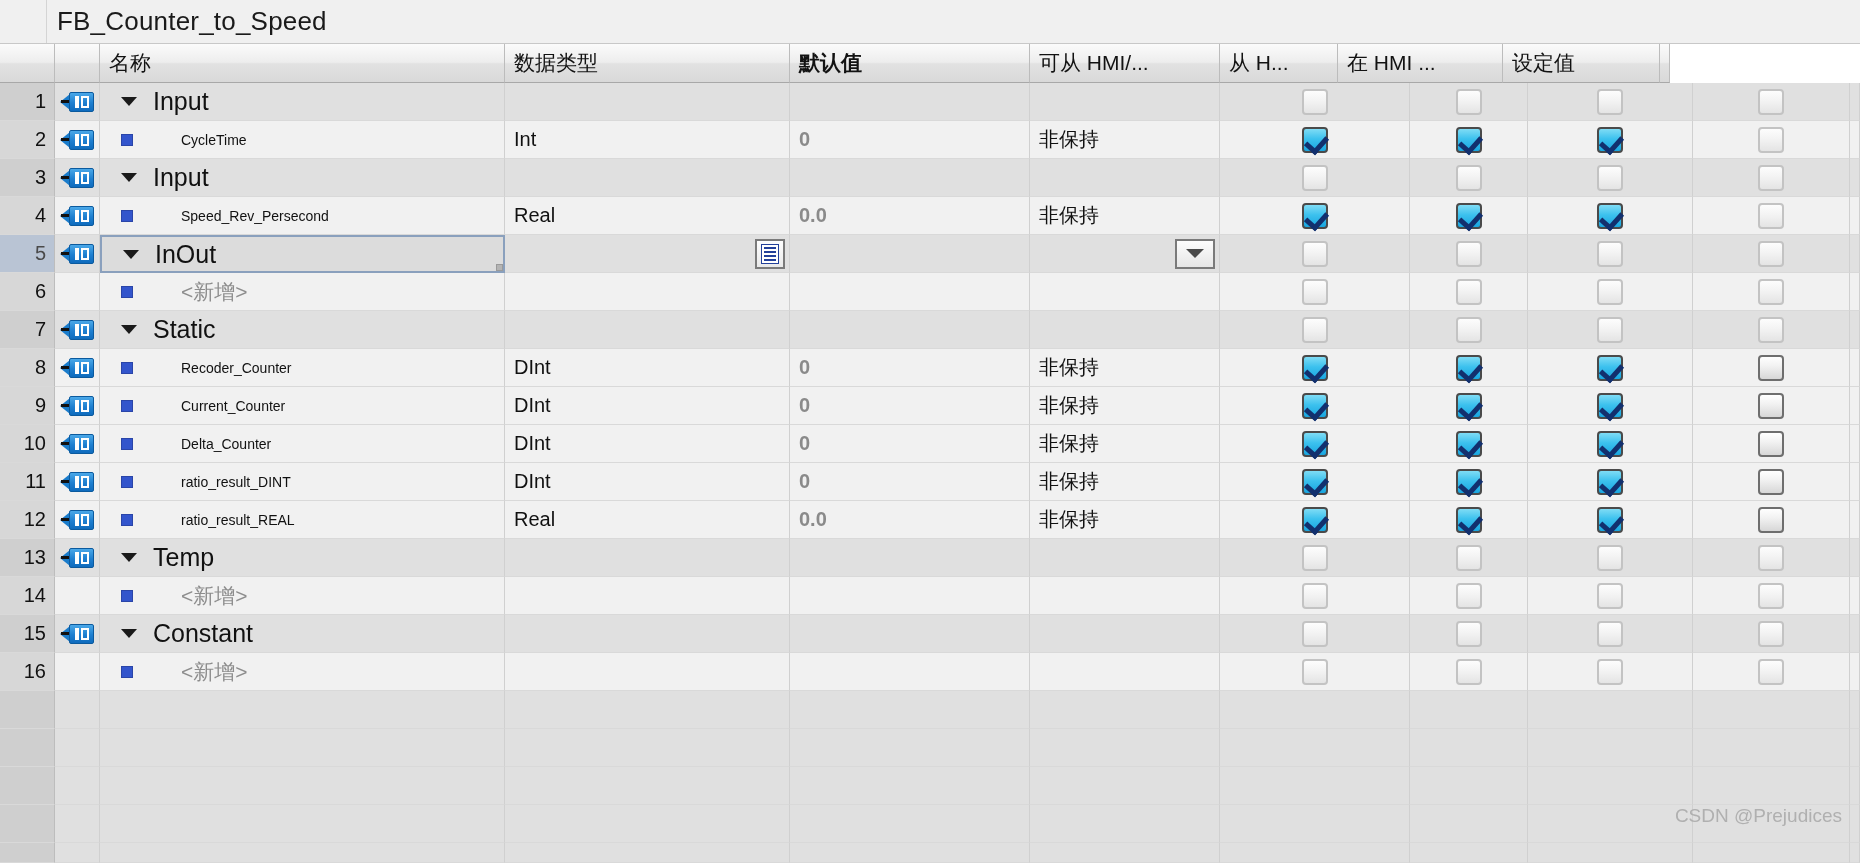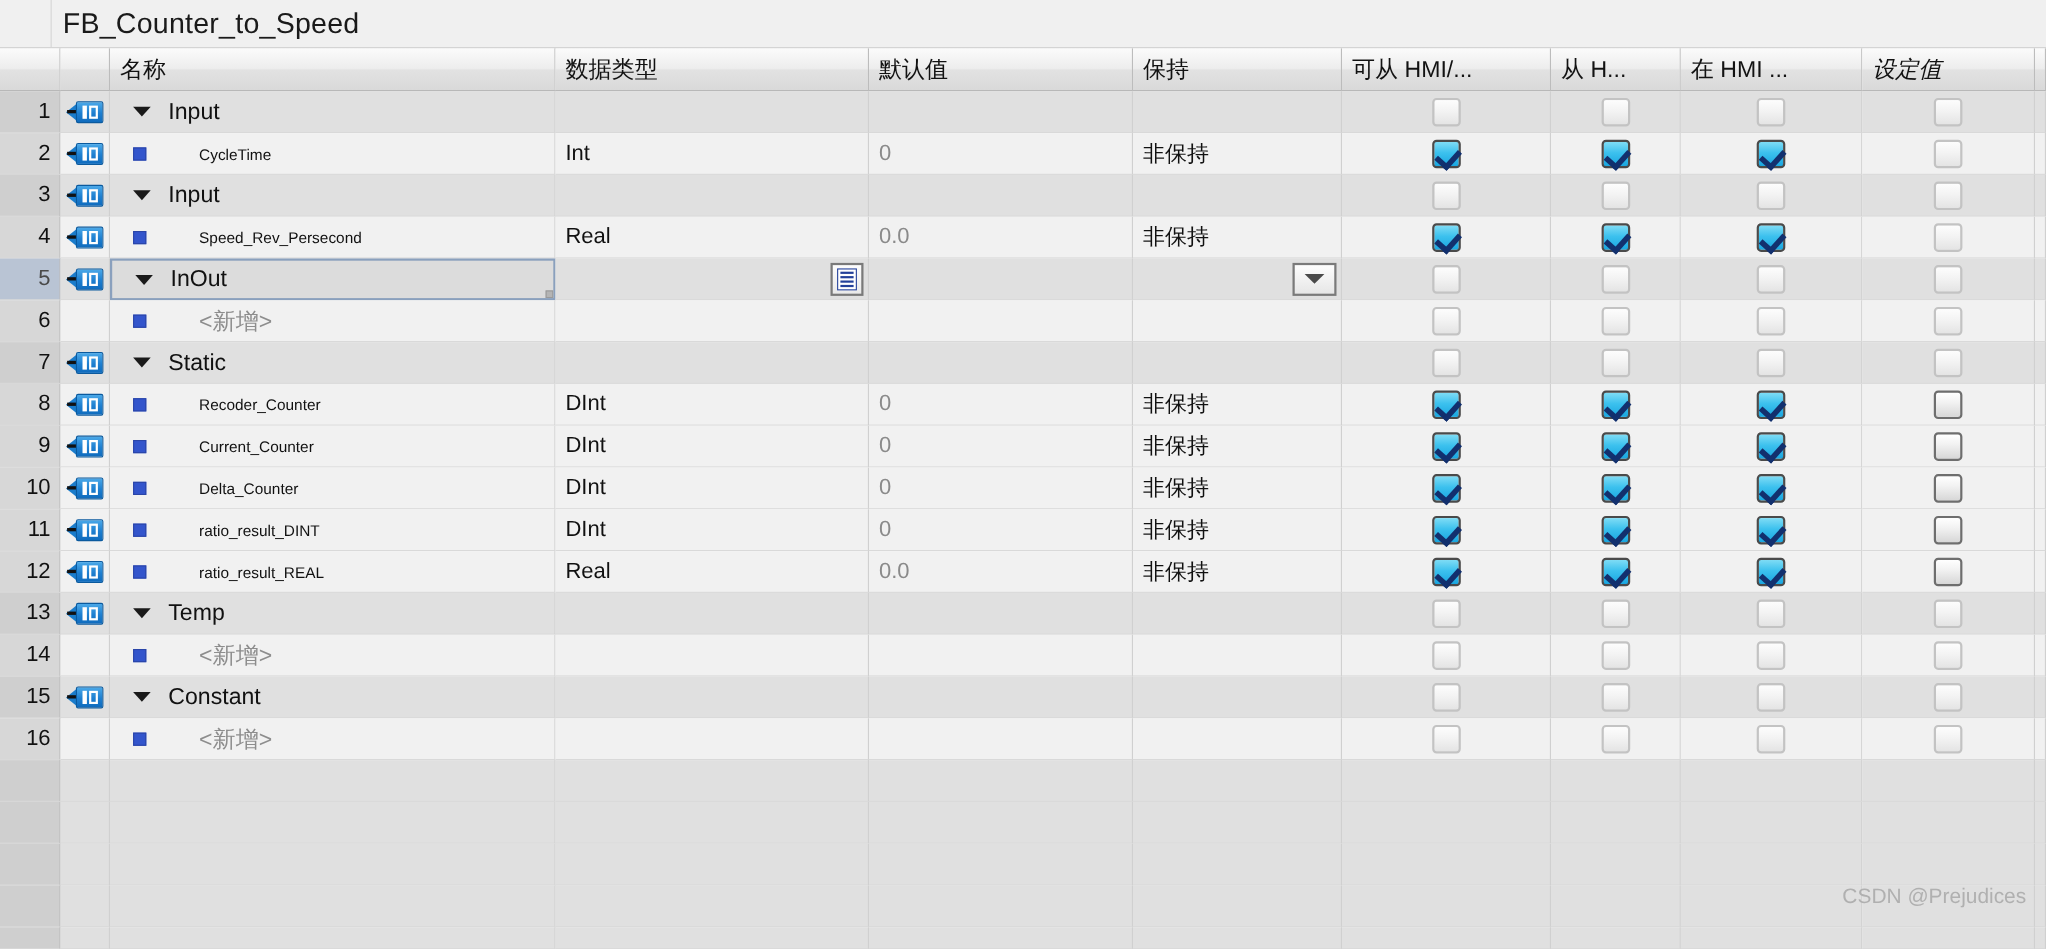--- a/index.html
+++ b/index.html
@@ -23,26 +23,26 @@
   }
 
   
   #grid{ width:1860px; }
   .row{ display:flex; width:1860px; }
 
   .c-num   { width:55px;  }
   .c-tag   { width:45px;  }
   .c-name  { width:405px; }
   .c-type  { width:285px; }
-  .c-def   { width:240px; }
+  .c-def   { width:240px;font-weight:bold; }
   .c-ret   { width:190px; }
   .c-hmi1  { width:190px; }
   .c-hmi2  { width:118px; }
   .c-hmi3  { width:165px; }
-  .c-set   { width:157px;font-style:italic; }
+  .c-set   { width:157px; }
   .c-end   { width:10px;  }
 
   .cell{
     border-right:1px solid #d0d0d0;
     border-bottom:1px solid #d9d9d9;
     height:100%;
     display:flex; align-items:center;
     position:relative;
     overflow:hidden;
   }
@@ -118,21 +118,21 @@
   .tri{
     width:0;height:0;
     border-left:8px solid transparent;
     border-right:8px solid transparent;
     border-top:9px solid #1a1a1a;
     display:block;
   }
 
   .name-wrap{ display:flex; align-items:center; width:100%; }
   .ind-marker{ width:44px; display:flex; align-items:center; padding-left:12px; }
-  .grp-label{ font-size:21px; color:#111; }
+  .grp-label{ font-size:25px; color:#111; }
   .child-label{ font-size:14px; color:#111; padding-left:28px; }
   .ph-label{ font-size:21px; color:#8d8d8d; padding-left:28px;text-align:center; }
 
   .muted{ color:#8a8a8a; }
 
   
   .selcell{
     border:2px solid #8aa0bd !important;
     background:#dcdcdc !important;
   }
@@ -215,21 +215,20 @@
   </div>
 
   <div id="grid">
 
     <div class="row" id="header">
       <div class="cell c-num"></div>
       <div class="cell c-tag"></div>
       <div class="cell c-name">名称</div>
       <div class="cell c-type">数据类型</div>
       <div class="cell c-def">默认值</div>
-      <div class="cell c-ret">保持</div>
       <div class="cell c-hmi1">可从 HMI/...</div>
       <div class="cell c-hmi2">从 H...</div>
       <div class="cell c-hmi3">在 HMI ...</div>
       <div class="cell c-set">设定值</div>
       <div class="cell c-end"></div>
     </div>
 
     <div id="rows">
         <div class="row drow rbg-dark">
           <div class="cell c-num numcell">1</div>

